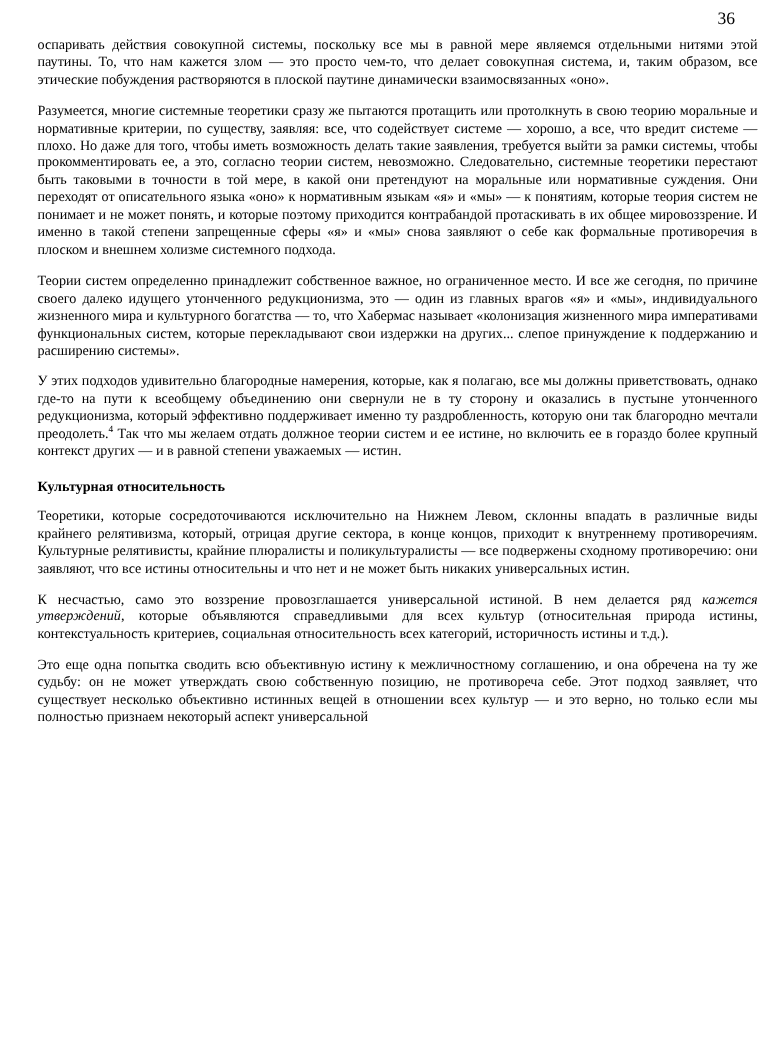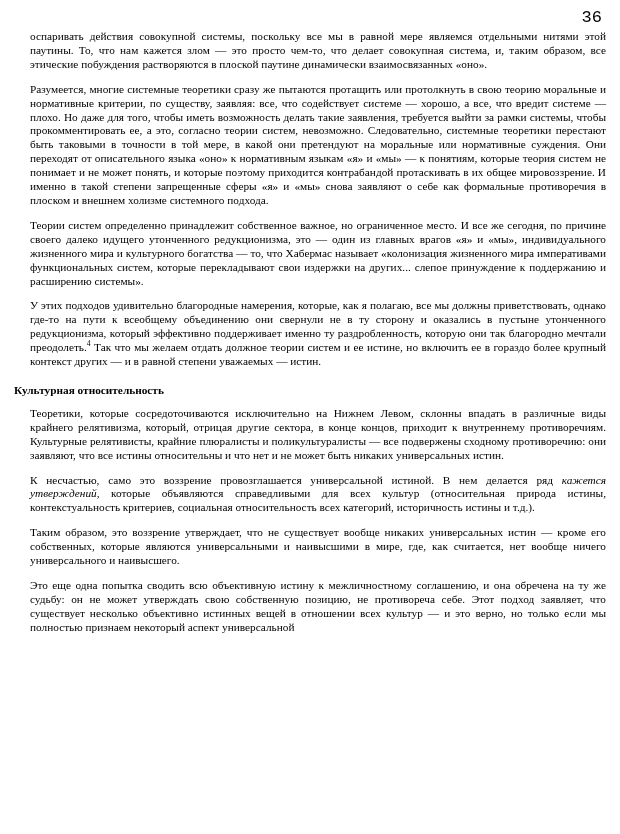--- a/index.html
+++ b/index.html
@@ -14,44 +14,44 @@
     background: #ffffff;
     font-family: "Liberation Serif", "DejaVu Serif", serif;
     color: #000000;
     box-sizing: border-box;
     padding: 8px 14px 0 14px;
     overflow: hidden;
   }
   .page-number {
     position: absolute;
     top: 8px;
-    right: 18px;
-    font-size: 17px;
-    font-family: Liberation Mono, monospace;
+    right: 32px;
+    font-size: 14px;
+    font-family: Liberation Serif, serif;
     color: #000;
   }
   .body-text {
     margin-top: 22px;
   }
   p.para {
     font-size: 11.3px;
     line-height: 13.9px;
     text-align: justify;
     text-justify: inter-word;
     margin: 0 0 11px 16px;
     hyphens: none;
   }
   p.para.first {
     margin-top: 0;
   }
   h2.section-heading {
     font-size: 11.3px;
     line-height: 14px;
     font-weight: bold;
-    margin: 14px 0 10px 0;
+    margin: 14px 0 10px 16px;
     text-align: left;
   }
   sup {
     font-size: 7.5px;
     vertical-align: super;
     line-height: 0;
   }
   em {
     font-style: italic;
   }
@@ -64,17 +64,16 @@
   <div class="page-number">36</div>
 
   <div class="body-text">
     <p class="para first">оспаривать действия совокупной системы, поскольку все мы в равной мере являемся отдельными нитями этой паутины. То, что нам кажется злом — это просто чем-то, что делает совокупная система, и, таким образом, все этические побуждения растворяются в плоской паутине динамически взаимосвязанных «оно».</p>
     <p class="para">Разумеется, многие системные теоретики сразу же пытаются протащить или протолкнуть в свою теорию моральные и нормативные критерии, по существу, заявляя: все, что содействует системе — хорошо, а все, что вредит системе — плохо. Но даже для того, чтобы иметь возможность делать такие заявления, требуется выйти за рамки системы, чтобы прокомментировать ее, а это, согласно теории систем, невозможно. Следовательно, системные теоретики перестают быть таковыми в точности в той мере, в какой они претендуют на моральные или нормативные суждения. Они переходят от описательного языка «оно» к нормативным языкам «я» и «мы» — к понятиям, которые теория систем не понимает и не может понять, и которые поэтому приходится контрабандой протаскивать в их общее мировоззрение. И именно в такой степени запрещенные сферы «я» и «мы» снова заявляют о себе как формальные противоречия в плоском и внешнем холизме системного подхода.</p>
     <p class="para">Теории систем определенно принадлежит собственное важное, но ограниченное место. И все же сегодня, по причине своего далеко идущего утонченного редукционизма, это — один из главных врагов «я» и «мы», индивидуального жизненного мира и культурного богатства — то, что Хабермас называет «колонизация жизненного мира императивами функциональных систем, которые перекладывают свои издержки на других... слепое принуждение к поддержанию и расширению системы».</p>
     <p class="para" id="p-footnote">У этих подходов удивительно благородные намерения, которые, как я полагаю, все мы должны приветствовать, однако где-то на пути к всеобщему объединению они свернули не в ту сторону и оказались в пустыне утонченного редукционизма, который эффективно поддерживает именно ту раздробленность, которую они так благородно мечтали преодолеть.<sup>4</sup> Так что мы желаем отдать должное теории систем и ее истине, но включить ее в гораздо более крупный контекст других — и в равной степени уважаемых — истин.</p>
     <h2 class="section-heading">Культурная относительность</h2>
     <p class="para">Теоретики, которые сосредоточиваются исключительно на Нижнем Левом, склонны впадать в различные виды крайнего релятивизма, который, отрицая другие сектора, в конце концов, приходит к внутреннему противоречиям. Культурные релятивисты, крайние плюралисты и поликультуралисты — все подвержены сходному противоречию: они заявляют, что все истины относительны и что нет и не может быть никаких универсальных истин.</p>
     <p class="para" id="p-italic">К несчастью, само это воззрение провозглашается универсальной истиной. В нем делается ряд <em>кажется утверждений</em>, которые объявляются справедливыми для всех культур (относительная природа истины, контекстуальность критериев, социальная относительность всех категорий, историчность истины и т.д.).</p>
-    <p class="para">Таким образом, это воззрение утверждает, что не существует вообще никаких универсальных истин — кроме его собственных, которые являются универсальными и наивысшими в мире, где, как считается, нет вообще ничего универсального и наивысшего.</p>
     <p class="para">Это еще одна попытка сводить всю объективную истину к межличностному соглашению, и она обречена на ту же судьбу: он не может утверждать свою собственную позицию, не противореча себе. Этот подход заявляет, что существует несколько объективно истинных вещей в отношении всех культур — и это верно, но только если мы полностью признаем некоторый аспект универсальной</p>
   </div>
 
 </div>
 
 </body></html>

